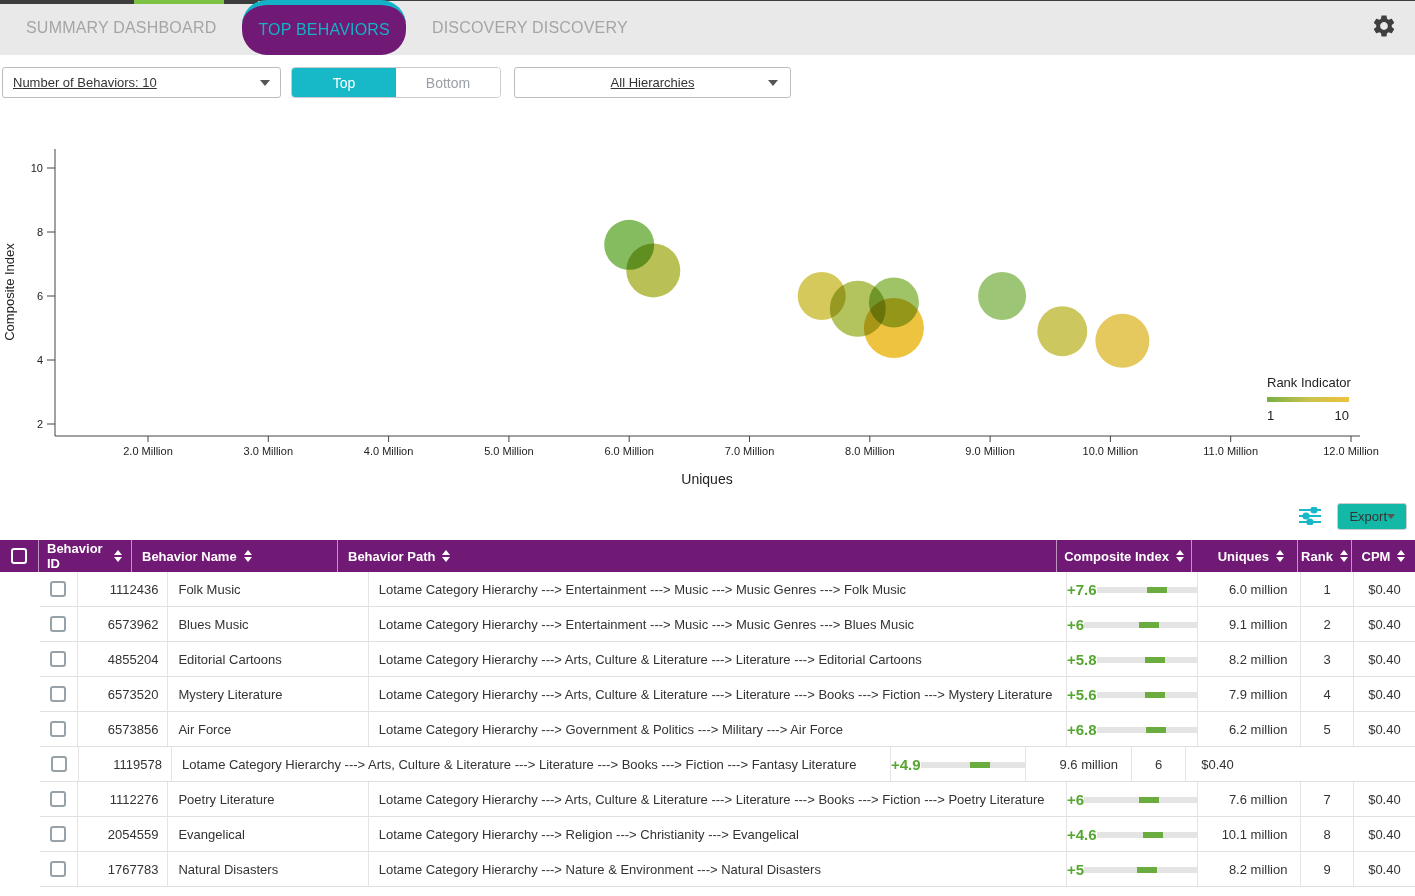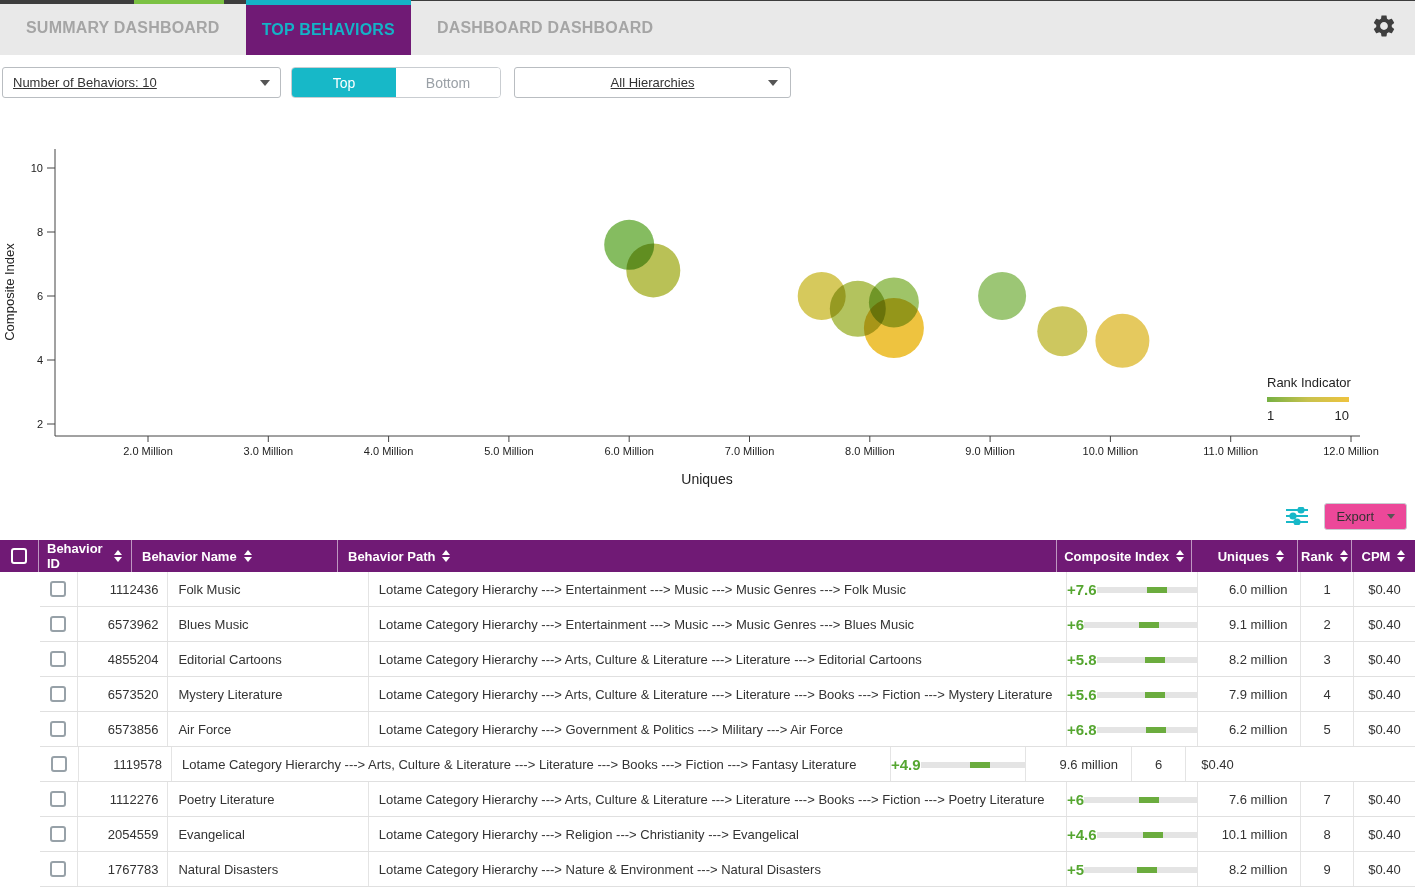--- a/index.html
+++ b/index.html
@@ -5,22 +5,22 @@
   * { box-sizing: border-box; margin: 0; padding: 0; }
   html,body { width:1415px; height:896px; overflow:hidden; background:#fff;
               font-family:"Liberation Sans", sans-serif; color:#333; }
 
   
   .tabbar { position:relative; height:55px; background:#e9e9e9; display:flex; }
   .strip-line  { position:absolute; top:0; left:0; width:100%; height:1px; background:#3d3d3d; }
   .strip-dark  { position:absolute; top:0; left:0; width:258px; height:4px; background:#3d3d3d; }
   .strip-green { position:absolute; top:0; left:134px; width:90px; height:4px; background:#7bc143; z-index:1; }
   .tab { display:flex; align-items:center; justify-content:center;
-         font-size:16px; font-weight:bold; letter-spacing:.2px; color:#a5a5a5;
-         cursor:pointer; padding:0 26px; height:100%; }
+         font-size:16px; font-weight:normal; letter-spacing:.2px; color:#a5a5a5;
+         cursor:pointer; padding:0 26px; height:100%;border-radius:25px; }
   .tab.active { background:#701a75; color:#14b2c7; border-top:5px solid #14b2c7;
                 position:relative; z-index:2; padding:0 16px; }
   .gear { position:absolute; right:18px; top:13px; width:26px; height:26px; z-index:2; }
   .gear svg { width:26px; height:26px; fill:#3f3f3f; }
 
   
   .controls { display:flex; align-items:center; margin:12px 0 0 2px; height:31px; }
   .select { display:flex; align-items:center; justify-content:space-between;
             border:1px solid #b9bdc1; border-radius:3px; background:#fff; height:31px;
             font-size:13px; color:#333; padding:0 10px; cursor:pointer;text-decoration:underline; }
@@ -34,22 +34,22 @@
                  font-size:14px; cursor:pointer; background:#fff; color:#9aa0a6; }
   .toggle .btn.on { background:#17b8c8; color:#fff; }
 
   
   .chart-wrap { margin-top:26px; }
   svg.chart { display:block; }
 
   
   .tabletools { display:flex; align-items:center; justify-content:flex-end; margin:6px 8px 10px 0; height:28px; }
   .sliders { width:22px; height:18px; margin-right:16px; cursor:pointer; }
-  .export-btn { display:flex; align-items:center; gap:13px; border:1px solid #c9cdd1; border-radius:3px;
-                background:#ec4899; height:27px; padding:0 11px; font-size:13px; color:#333; cursor:pointer; }
+  .export-btn { display:flex; align-items:center; gap:0; border:1px solid #c9cdd1; border-radius:3px;
+                background:#14b8a6; height:27px; padding:0 11px; font-size:13px; color:#333; cursor:pointer; }
   .export-btn .caret { border-top-width:5px; border-left-width:4px; border-right-width:4px; }
 
   
   .tbl { width:1415px; font-size:13px; }
   .thead { display:flex; background:#701a75; color:#fff; font-weight:bold; height:32px; }
   .thead .cell { display:flex; align-items:center; border-right:1px solid rgba(255,255,255,.55); cursor:pointer; }
   .thead .cell:last-child { border-right:none; }
   .trow { display:flex; height:35px; border-bottom:1px solid #e0e0e0; background:#fff;margin-left:40px; }
   .trow .cell { display:flex; align-items:center; border-right:1px solid #e4e4e4; overflow:hidden; white-space:nowrap; }
   .trow .cell:last-child { border-right:none; }
@@ -76,21 +76,21 @@
 </style>
 </head>
 <body>
 
 <div class="tabbar">
   <div class="strip-line"></div>
   <div class="strip-dark"></div>
   <div class="strip-green"></div>
   <div class="tab">SUMMARY DASHBOARD</div>
   <div class="tab active">TOP BEHAVIORS</div>
-  <div class="tab">DASHBOARD DASHBOARD</div>
+  <div class="tab">DISCOVERY DISCOVERY</div>
   <div class="gear">
     <svg viewBox="0 0 24 24">
         <path d="M19.14 12.94c.04-.3.06-.61.06-.94 0-.32-.02-.64-.07-.94l2.03-1.58c.18-.14.23-.41.12-.61l-1.92-3.32c-.12-.22-.37-.29-.59-.22l-2.39.96c-.5-.38-1.03-.7-1.62-.94l-.36-2.54c-.04-.24-.24-.41-.48-.41h-3.84c-.24 0-.43.17-.47.41l-.36 2.54c-.59.24-1.13.57-1.62.94l-2.39-.96c-.22-.08-.47 0-.59.22L2.74 8.87c-.12.21-.08.47.12.61l2.03 1.58c-.05.3-.09.63-.09.94s.02.64.07.94l-2.03 1.58c-.18.14-.23.41-.12.61l1.92 3.32c.12.22.37.29.59.22l2.39-.96c.5.38 1.03.7 1.62.94l.36 2.54c.05.24.24.41.48.41h3.84c.24 0 .44-.17.47-.41l.36-2.54c.59-.24 1.13-.56 1.62-.94l2.39.96c.22.08.47 0 .59-.22l1.92-3.32c.12-.22.07-.47-.12-.61l-2.01-1.58zM12 15.6c-1.98 0-3.6-1.62-3.6-3.6s1.62-3.6 3.6-3.6 3.6 1.62 3.6 3.6-1.62 3.6-3.6 3.6z"></path>
       </svg>
   </div>
 </div>
 
 <div class="controls">
   <div class="select behaviors">
     <span>Number of Behaviors: 10</span>

